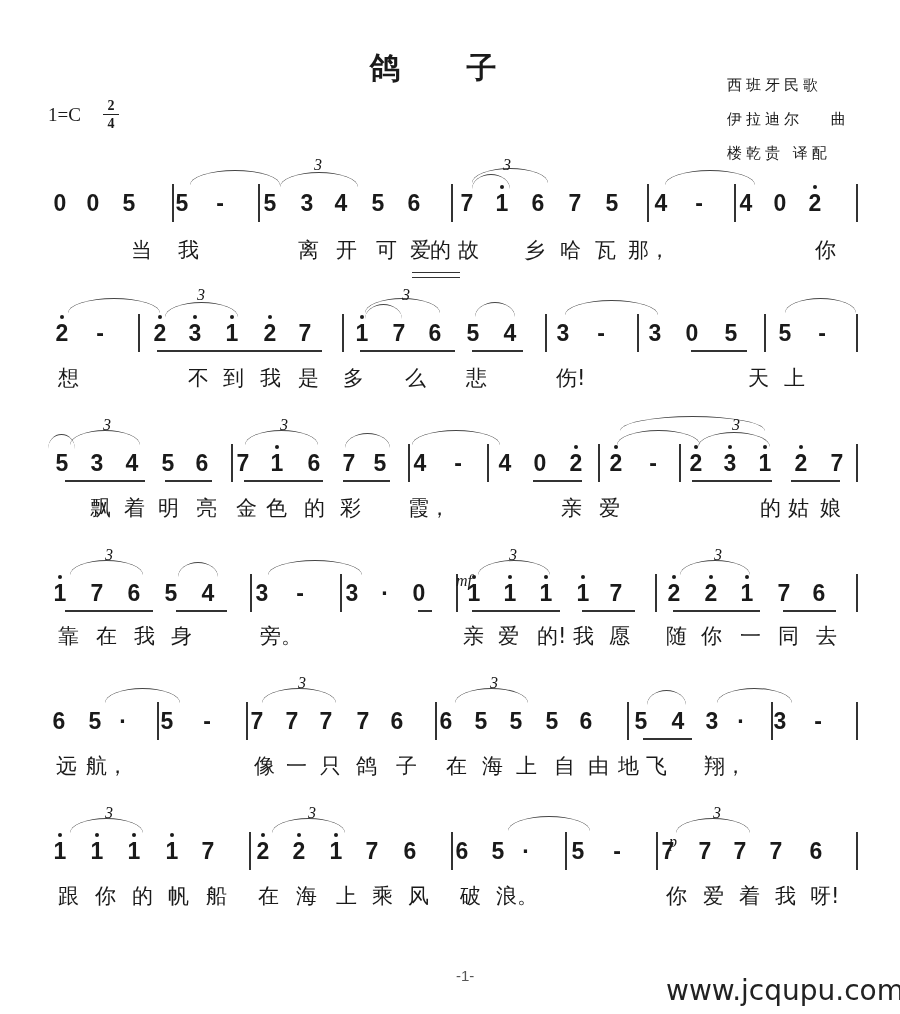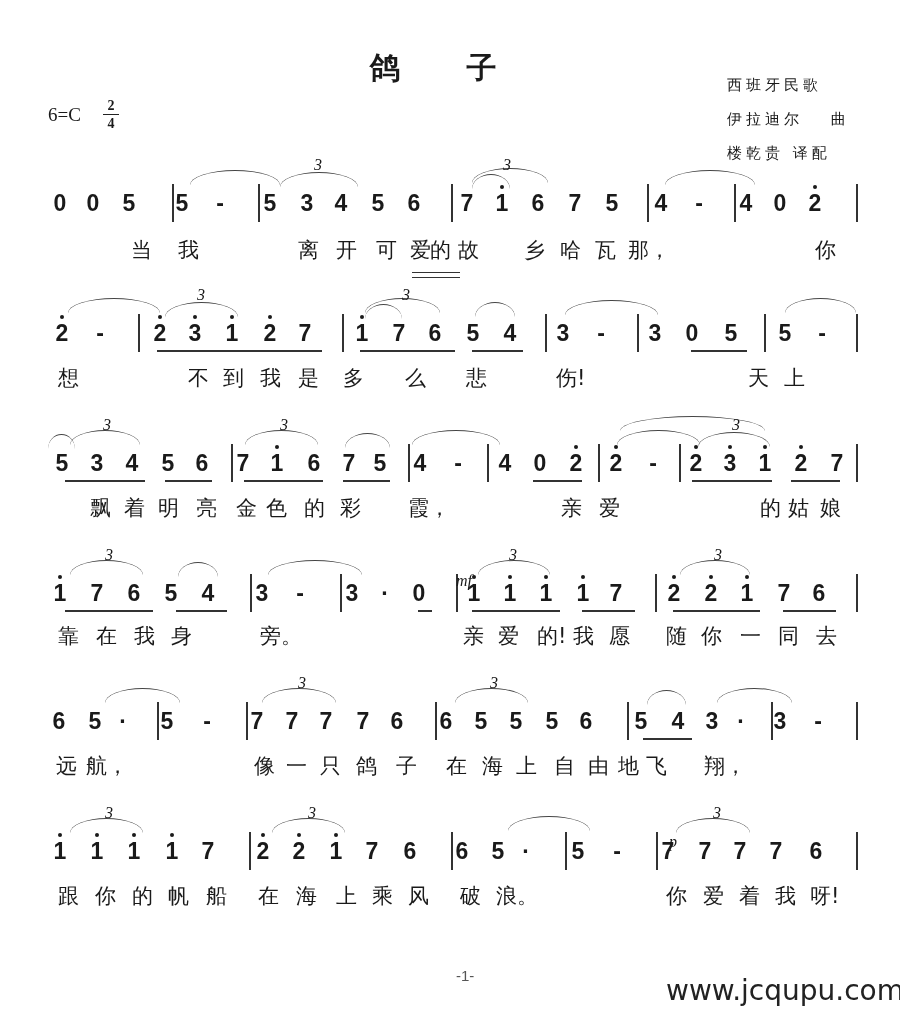--- a/index.html
+++ b/index.html
@@ -19,21 +19,21 @@
   .trip { position: absolute; font-family: "Liberation Serif", serif; font-style: italic; font-size: 16px; }
   .dyn { position: absolute; font-family: "Liberation Serif", serif; font-style: italic; font-size: 16px; }
   .pagenum { position: absolute; left: 456px; top: 967px; font-size: 15px; color: #555; font-family: "Liberation Sans", sans-serif; }
   .site { position: absolute; left: 666px; top: 974px; font-size: 28px; font-family: "DejaVu Sans", sans-serif; color: #222; }
   .dbl { position: absolute; height: 4px; border-top: 1px solid #333; border-bottom: 1px solid #333; }
 </style>
 </head>
 <body>
 
 <div class="title">鸽 子</div>
-<div class="key">6=C</div>
+<div class="key">1=C</div>
 <div class="ts">
   <span class="num">2</span>
   <span class="bar"></span>
   <span class="num">4</span>
 </div>
 <div class="credit" style="top:76px">西班牙民歌</div>
 <div class="credit" style="top:110px">伊拉迪尔　 曲</div>
 <div class="credit" style="top:144px">楼乾贵 译配</div>
 
 <div id="score">

